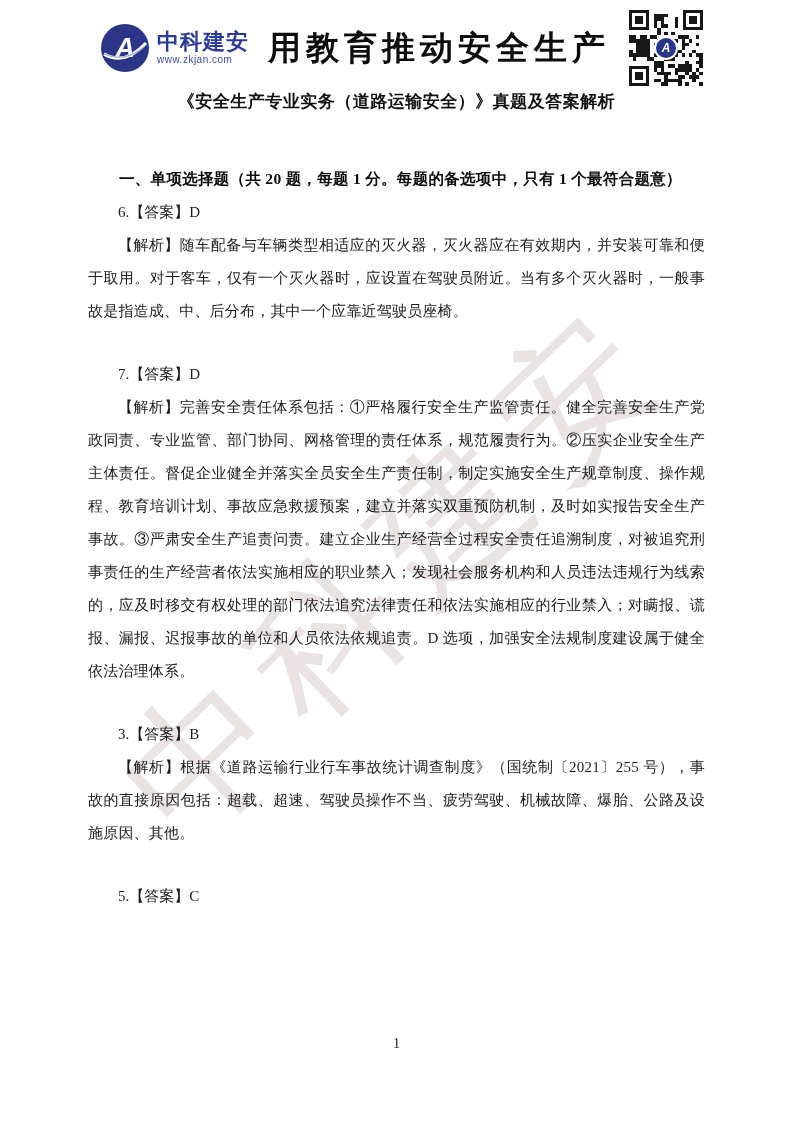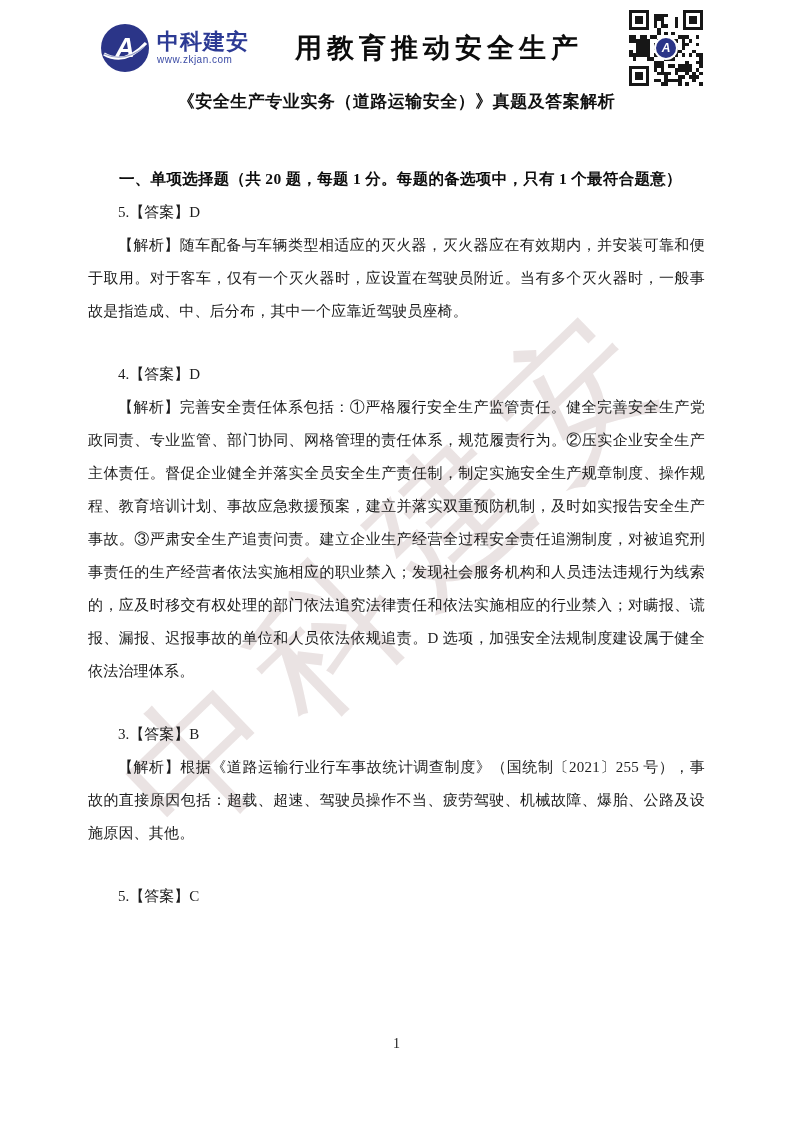--- a/index.html
+++ b/index.html
@@ -32,21 +32,21 @@
   .logo-name {
     font-family:"Liberation Sans","DejaVu Sans",sans-serif;
     font-weight:800; font-size:22px; color:#2c3a94; letter-spacing:1px;
   }
   .logo-url {
     font-family:"Liberation Sans","DejaVu Sans",sans-serif;
     font-size:10px; color:#3a4aa4; letter-spacing:0.5px; margin-top:2px;
   }
   .slogan {
     font-family:"Liberation Sans","DejaVu Sans",sans-serif;
-    font-weight:800; font-size:27px; letter-spacing:5px; color:#0c0c0c;
+    font-weight:800; font-size:33px; letter-spacing:5px; color:#0c0c0c;
     white-space:nowrap;
   }
   
   .qr { position:relative; width:74px; height:76px; background:#fff; flex:0 0 auto; }
   .qr-cells {
     position:absolute; inset:0;
     display:grid; grid-template-rows:repeat(21,1fr); grid-template-columns:repeat(21,1fr);
   }
   .qr-cell { background:#171717; }
   .finder { position:absolute; width:20px; height:20px; box-sizing:border-box;
@@ -267,26 +267,26 @@
   </header>
 
   <div class="doc-title">
     <h1 class="t2">《安全生产专业实务（道路运输安全）》真题及答案解析</h1>
   </div>
 
   <main class="content">
     <h2 class="section-heading">一、单项选择题（共 20 题，每题 1 分。每题的备选项中，只有 1 个最符合题意）</h2>
 
     <div class="qa-item">
-      <p class="qa-label">5.【答案】D</p>
+      <p class="qa-label">6.【答案】D</p>
       <p class="qa-analysis">【解析】随车配备与车辆类型相适应的灭火器，灭火器应在有效期内，并安装可靠和便于取用。对于客车，仅有一个灭火器时，应设置在驾驶员附近。当有多个灭火器时，一般事故是指造成、中、后分布，其中一个应靠近驾驶员座椅。</p>
     </div>
 
     <div class="qa-item">
-      <p class="qa-label">4.【答案】D</p>
+      <p class="qa-label">7.【答案】D</p>
       <p class="qa-analysis">【解析】完善安全责任体系包括：①严格履行安全生产监管责任。健全完善安全生产党政同责、专业监管、部门协同、网格管理的责任体系，规范履责行为。②压实企业安全生产主体责任。督促企业健全并落实全员安全生产责任制，制定实施安全生产规章制度、操作规程、教育培训计划、事故应急救援预案，建立并落实双重预防机制，及时如实报告安全生产事故。③严肃安全生产追责问责。建立企业生产经营全过程安全责任追溯制度，对被追究刑事责任的生产经营者依法实施相应的职业禁入；发现社会服务机构和人员违法违规行为线索的，应及时移交有权处理的部门依法追究法律责任和依法实施相应的行业禁入；对瞒报、谎报、漏报、迟报事故的单位和人员依法依规追责。D 选项，加强安全法规制度建设属于健全依法治理体系。</p>
     </div>
 
     <div class="qa-item">
       <p class="qa-label">3.【答案】B</p>
       <p class="qa-analysis">【解析】根据《道路运输行业行车事故统计调查制度》（国统制〔2021〕255 号），事故的直接原因包括：超载、超速、驾驶员操作不当、疲劳驾驶、机械故障、爆胎、公路及设施原因、其他。</p>
     </div>
 
     <div class="qa-item">
     </div>

